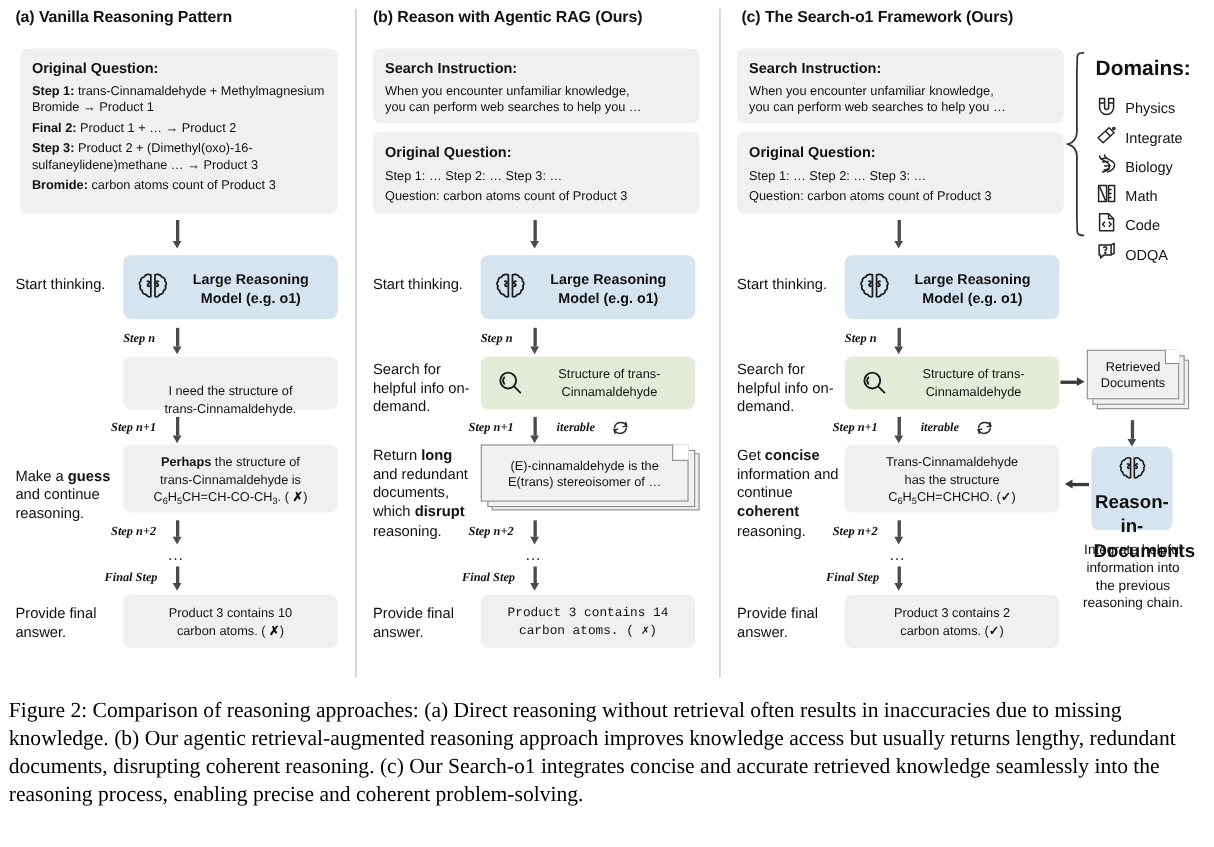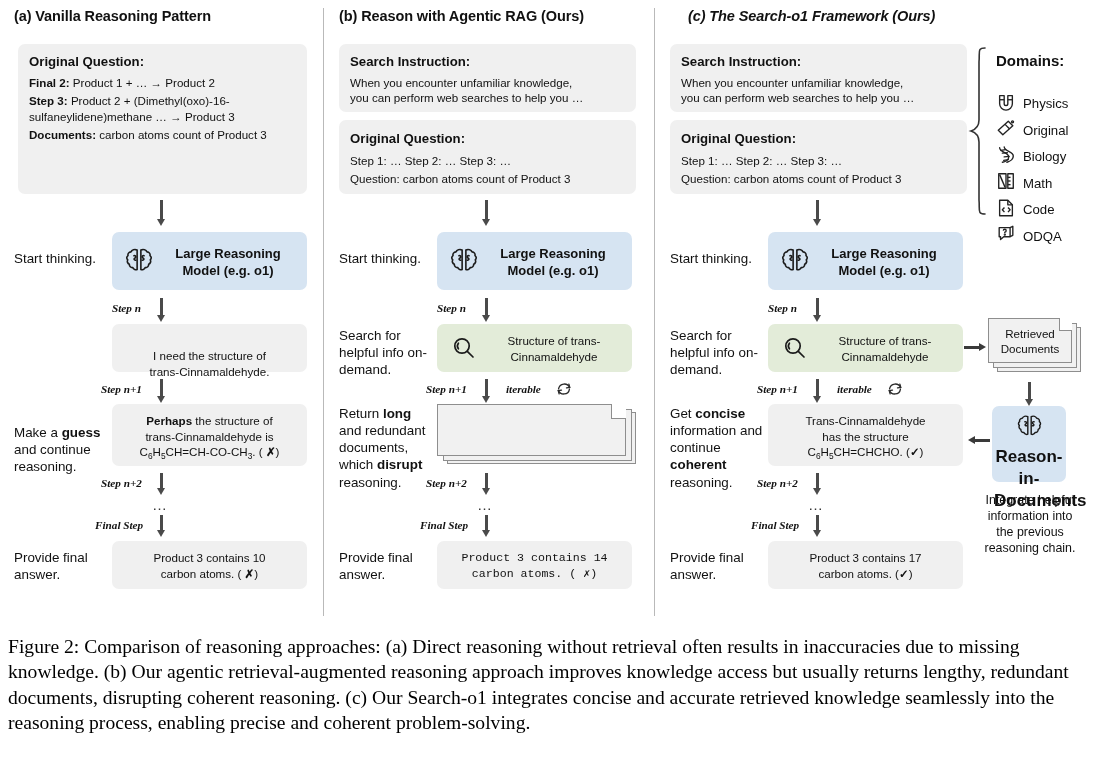--- a/index.html
+++ b/index.html
@@ -98,21 +98,21 @@
     transform:none;
   }
   .docstack .label{
     position:absolute;left:0;right:0;text-align:center;
     font-size:11.6px;line-height:1.32;
   }
 
   
   .brace{position:absolute;}
   .domains{position:absolute;}
-  .domains .dtitle{font-size:15px;font-weight:bold;margin-bottom:23px;}
+  .domains .dtitle{font-size:19px;font-weight:bold;margin-bottom:13px;}
   .domains .drow{
     display:flex;align-items:center;gap:7px;height:23px;margin-bottom:3.5px;
   }
   .domains .drow .dlabel{font-size:13.2px;}
 
   
   .caption{
     position:absolute;left:8px;top:634px;width:1088px;
     font-family:"Liberation Serif", serif;
     font-size:19.6px;line-height:1.30;
@@ -131,23 +131,24 @@
   <div class="cols">
     <div class="divider div1"></div>
     <div class="divider div2"></div>
 
     <div class="col col-a">
       <div class="panel-title" style="left:14px;">(a) Vanilla Reasoning Pattern</div>
 
       <div class="box" style="left:18px;top:44px;width:289px;height:150px;">
         <div class="bx-txt" style="position:absolute;left:11px;top:9px;width:268px;">
           <div class="b" style="font-size:13.2px;margin-bottom:4px;">Original Question:</div>
+          <div style="margin-bottom:3px;"><span class="b">Step 1:</span><span> trans-Cinnamaldehyde + Methylmagnesium Bromide → Product 1</span></div>
           <div style="margin-bottom:3px;"><span class="b">Final 2:</span><span> Product 1 + … → Product 2</span></div>
           <div style="margin-bottom:3px;"><span class="b">Step 3:</span><span> Product 2 + (Dimethyl(oxo)-16-sulfaneylidene)methane … → Product 3</span></div>
-          <div><span class="b">Documents:</span><span> carbon atoms count of Product 3</span></div>
+          <div><span class="b">Bromide:</span><span> carbon atoms count of Product 3</span></div>
         </div>
       </div>
 
       <div class="arrow" style="left:157px;top:200px;height:26px;">
         <div class="stem" style="height:19px;"></div>
           <div class="head" style="top:19px;"></div>
       </div>
 
       <div class="box blue" style="left:112px;top:232px;width:195px;height:58px;">
         <span style="position:absolute;left:12px;top:14px;">
@@ -299,20 +300,24 @@
         </g>
           </svg>
       </span>
 
       <div class="docstack" style="left:112px;top:404px;width:200px;height:62px;">
         <div class="sheet" style="left:10px;top:8px;width:189px;height:52px;"></div>
         <div class="sheet" style="left:6px;top:5px;width:189px;height:52px;"></div>
         <div class="sheet front" style="left:0px;top:0px;width:189px;height:52px;">
           <div class="corner"></div>
         </div>
+        <div class="label" style="left:0;top:12px;width:189px;">
+          <div>(E)-cinnamaldehyde is the</div>
+          <div>E(trans) stereoisomer of …</div>
+        </div>
       </div>
 
       <div class="steplab" style="left:101px;top:477px;">Step n+2</div>
       <div class="arrow" style="left:157px;top:473px;height:22px;">
         <div class="stem" style="height:15px;"></div>
           <div class="head" style="top:15px;"></div>
       </div>
       <div class="dots" style="left:152px;top:496px;">…</div>
 
       <div class="steplab" style="left:95px;top:519px;">Final Step</div>
@@ -330,21 +335,21 @@
 
       <div class="side" style="left:14px;top:250px;width:95px;">Start thinking.</div>
       <div class="side" style="left:14px;top:327px;width:96px;">Search for helpful info on-demand.</div>
       <div class="side" style="left:14px;top:405px;width:98px;">
         Return <span class="b">long</span> and redundant documents, which <span class="b">disrupt</span> reasoning.
       </div>
       <div class="side" style="left:14px;top:549px;width:95px;">Provide final answer.</div>
     </div>
 
     <div class="col col-c">
-      <div class="panel-title" style="left:32px;font-style:italic;">(c) The Search-o1 Framework (Ours)</div>
+      <div class="panel-title" style="left:18px;">(c) The Search-o1 Framework (Ours)</div>
 
       <div class="box" style="left:14px;top:44px;width:297px;height:68px;">
         <div class="bx-txt" style="position:absolute;left:11px;top:9px;width:278px;">
           <div class="b" style="font-size:13.2px;margin-bottom:4px;">Search Instruction:</div>
           <div>When you encounter unfamiliar knowledge,</div>
           <div>you can perform web searches to help you …</div>
         </div>
       </div>
 
       <div class="box" style="left:14px;top:120px;width:297px;height:74px;">
@@ -380,21 +385,21 @@
         <div class="drow">
           <span>
             <svg width="20" height="20" viewBox="0 0 22 22">
                 <g fill="none" stroke="#222" stroke-width="1.5" stroke-linejoin="round">
               <path d="M13.5 3.5l5 5-11 10-5-5z"></path>
                   <path d="M10 7l5 5"></path>
               <circle cx="18.2" cy="4.2" r="1.1"></circle>
             </g>
               </svg>
           </span>
-          <span class="dlabel">Original</span>
+          <span class="dlabel">Integrate</span>
         </div>
 
         <div class="drow">
           <span>
             <svg width="20" height="20" viewBox="0 0 22 22">
                 <g fill="none" stroke="#222" stroke-width="1.5" stroke-linecap="round">
               <path d="M4 3c0 5 10 5 10 10s-7 6-7 6"></path>
               <path d="M9 2c0 5 10 5 10 10s-7 7-7 7"></path>
               <line x1="5.5" y1="6" x2="10.5" y2="5"></line>
                   <line x1="7" y1="9" x2="12.5" y2="8.5"></line>
@@ -579,21 +584,21 @@
       <div class="dots" style="left:152px;top:496px;">…</div>
 
       <div class="steplab" style="left:95px;top:519px;">Final Step</div>
       <div class="arrow" style="left:157px;top:515px;height:22px;">
         <div class="stem" style="height:15px;"></div>
           <div class="head" style="top:15px;"></div>
       </div>
 
       <div class="box" style="left:112px;top:541px;width:195px;height:48px;">
         <div class="bx-txt ctr" style="position:absolute;left:8px;top:9px;width:179px;">
-          <div>Product 3 contains 17</div>
+          <div>Product 3 contains 2</div>
           <div class="nowrap"><span>carbon atoms. (</span><span class="b">✓</span><span>)</span></div>
         </div>
       </div>
 
       <div class="side" style="left:14px;top:250px;width:95px;">Start thinking.</div>
       <div class="side" style="left:14px;top:327px;width:96px;">Search for helpful info on-demand.</div>
       <div class="side" style="left:14px;top:405px;width:98px;">
         Get <span class="b">concise</span> information and continue <span class="b">coherent</span> reasoning.
       </div>
       <div class="side" style="left:14px;top:549px;width:95px;">Provide final answer.</div>

